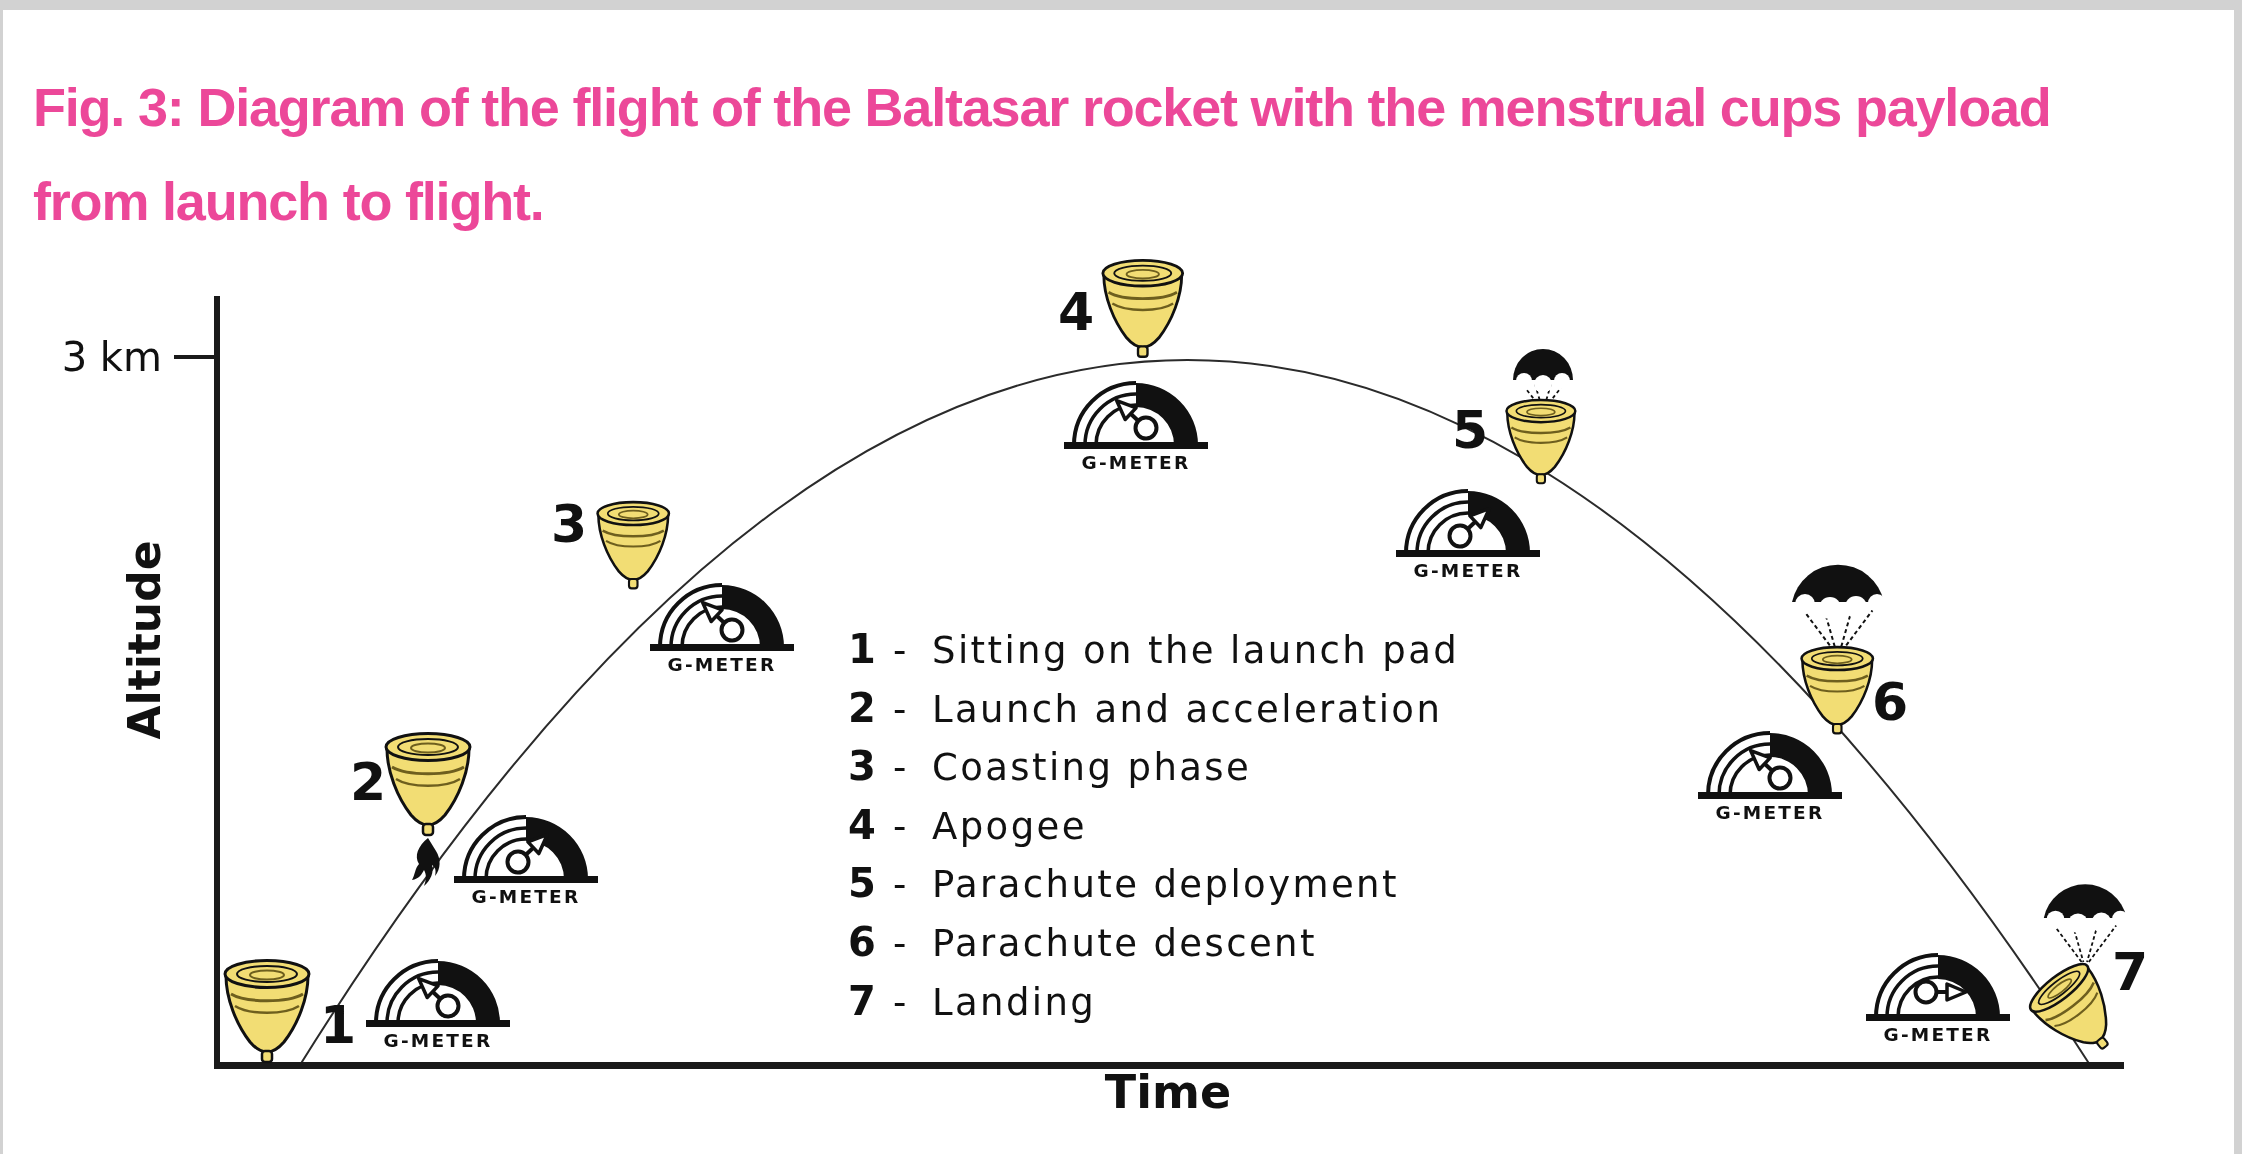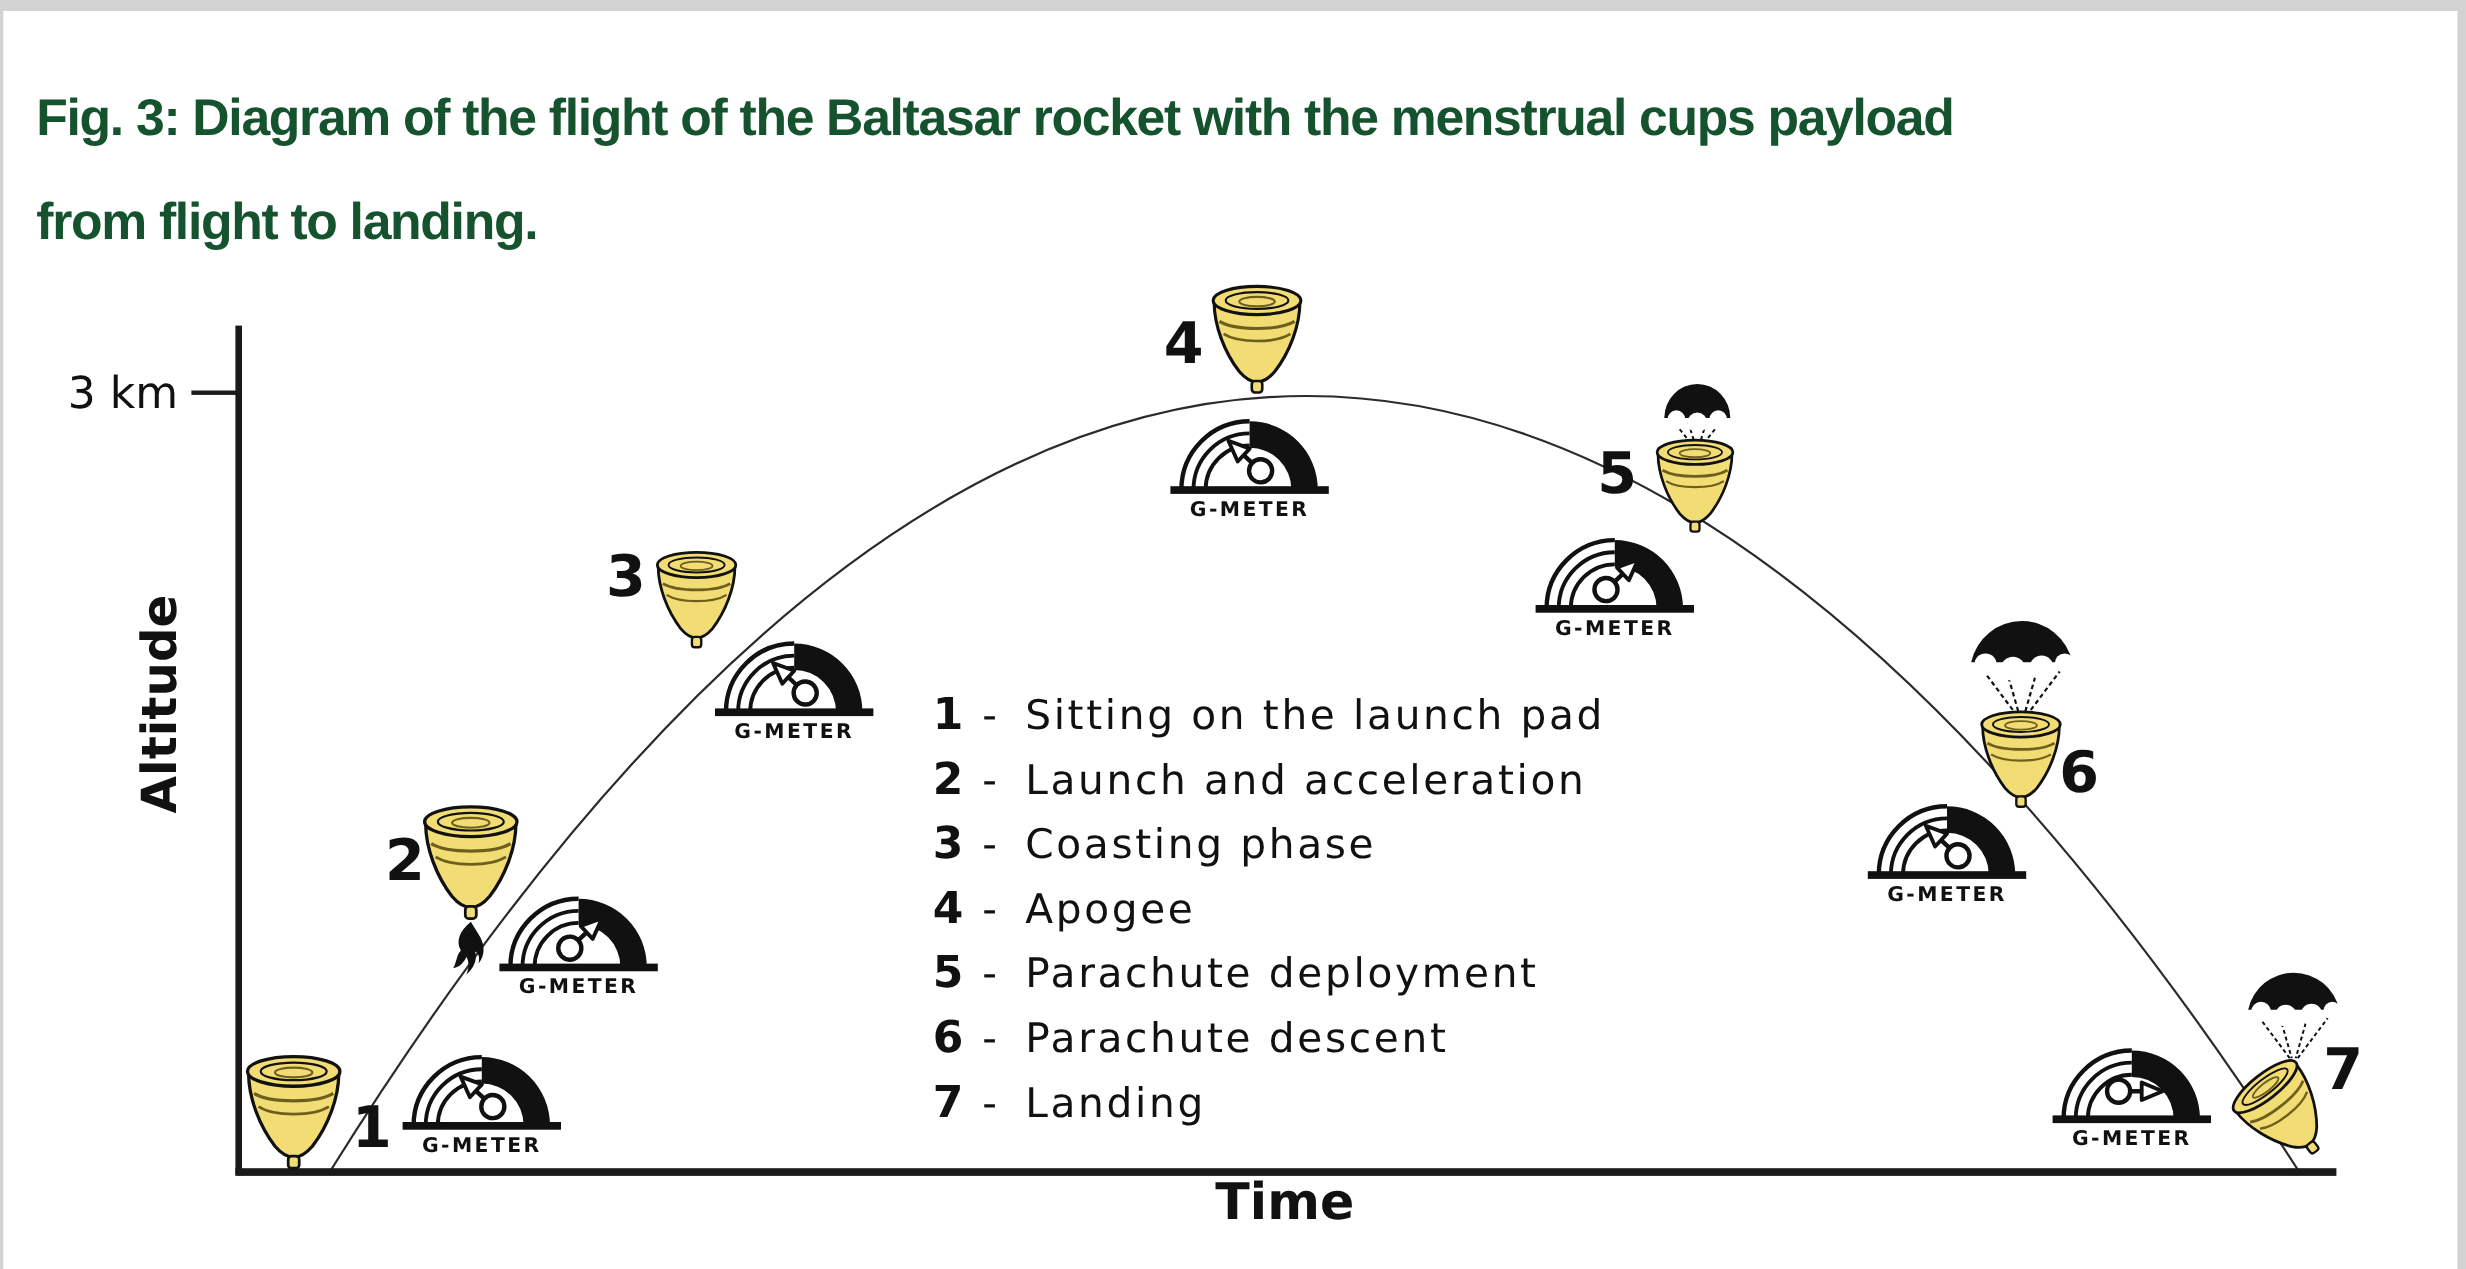--- a/index.html
+++ b/index.html
@@ -8,22 +8,22 @@
     background:#d2d2d2;
     font-family:"Liberation Sans", sans-serif;
     overflow:hidden;
   }
   .card{
     position:absolute;left:3px;top:10px;right:8px;bottom:0;
     background:#ffffff;
   }
   .caption{
     position:absolute;left:30px;top:50px;width:2140px;
-    font-weight:700;font-size:47px;line-height:94px;
-    letter-spacing:-1.2px;color:#14532d;
+    font-weight:700;font-size:54px;line-height:94px;
+    letter-spacing:-1.2px;color:#ec4899;
   }
   .diagram-svg{
     position:absolute;left:-3px;top:-10px;width:2242px;height:1154px;
   }
   
   text{fill:#111;}
   .axis-tick-label{font-family:"DejaVu Sans",sans-serif;font-size:40px;font-weight:400;}
   .axis-title{font-family:"DejaVu Sans",sans-serif;font-size:44px;font-weight:700;}
   .stage-num{font-family:"DejaVu Sans",sans-serif;font-size:52px;font-weight:700;}
   .gmeter-label{font-family:"DejaVu Sans",sans-serif;font-size:18.5px;font-weight:700;letter-spacing:2.2px;text-anchor:middle;}
@@ -31,21 +31,21 @@
   .leg-sep{font-family:"DejaVu Sans",sans-serif;font-size:37px;font-weight:400;}
   .leg-label{font-family:"DejaVu Sans",sans-serif;font-size:37px;font-weight:400;letter-spacing:2.4px;}
 </style>
 </head>
 <body>
 
 <div class="card">
 
   <div class="caption">
     <div>Fig. 3: Diagram of the flight of the Baltasar rocket with the menstrual cups payload</div>
-    <div>from flight to landing.</div>
+    <div>from launch to flight.</div>
   </div>
 
   <svg class="diagram-svg" viewBox="0 0 2242 1154">
     <defs>
 
       <g id="cup">
         <path d="M4,18 C4,40 14,66 28,84 C34,91 39,94 45,94 C51,94 56,91 62,84 C76,66 86,40 86,18 Z" fill="#f2dd74" stroke="#111" stroke-width="3"></path>
         <rect x="40" y="93" width="10" height="11" rx="3" fill="#f2dd74" stroke="#111" stroke-width="2.5"></rect>
         <path d="M9,36 C24,45 66,45 81,36" fill="none" stroke="#6e5f1e" stroke-width="3"></path>
         <path d="M13,48 C27,57 63,57 77,48" fill="none" stroke="#6e5f1e" stroke-width="2.5"></path>

